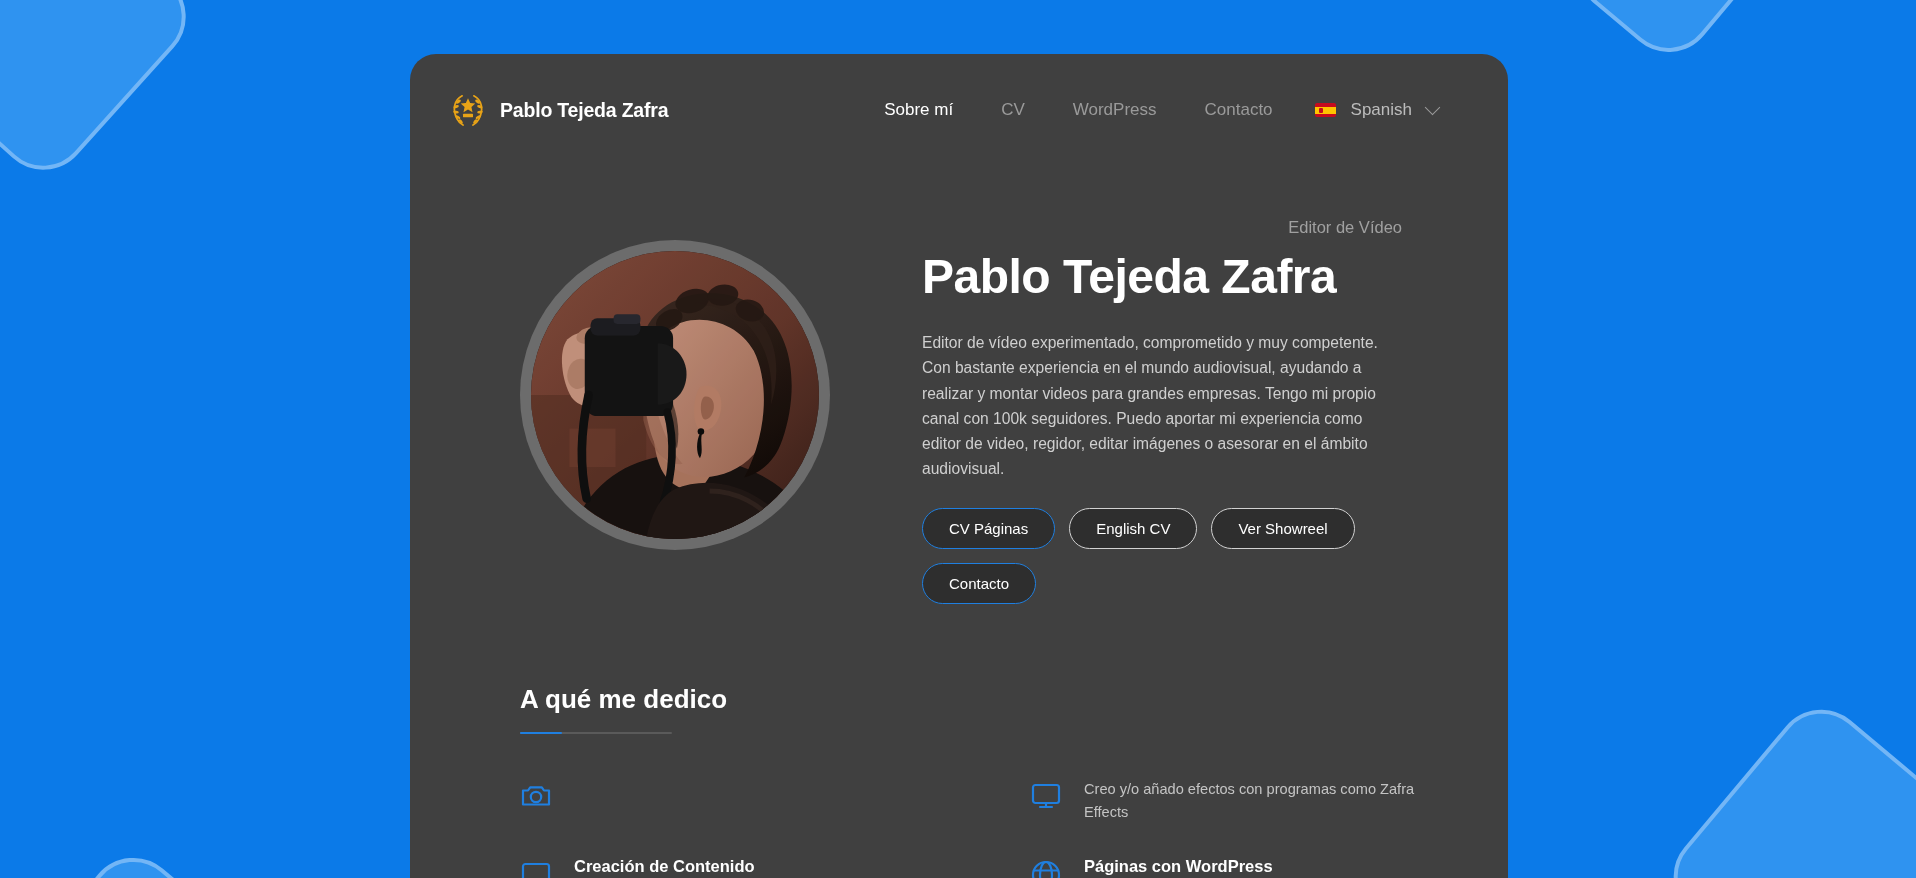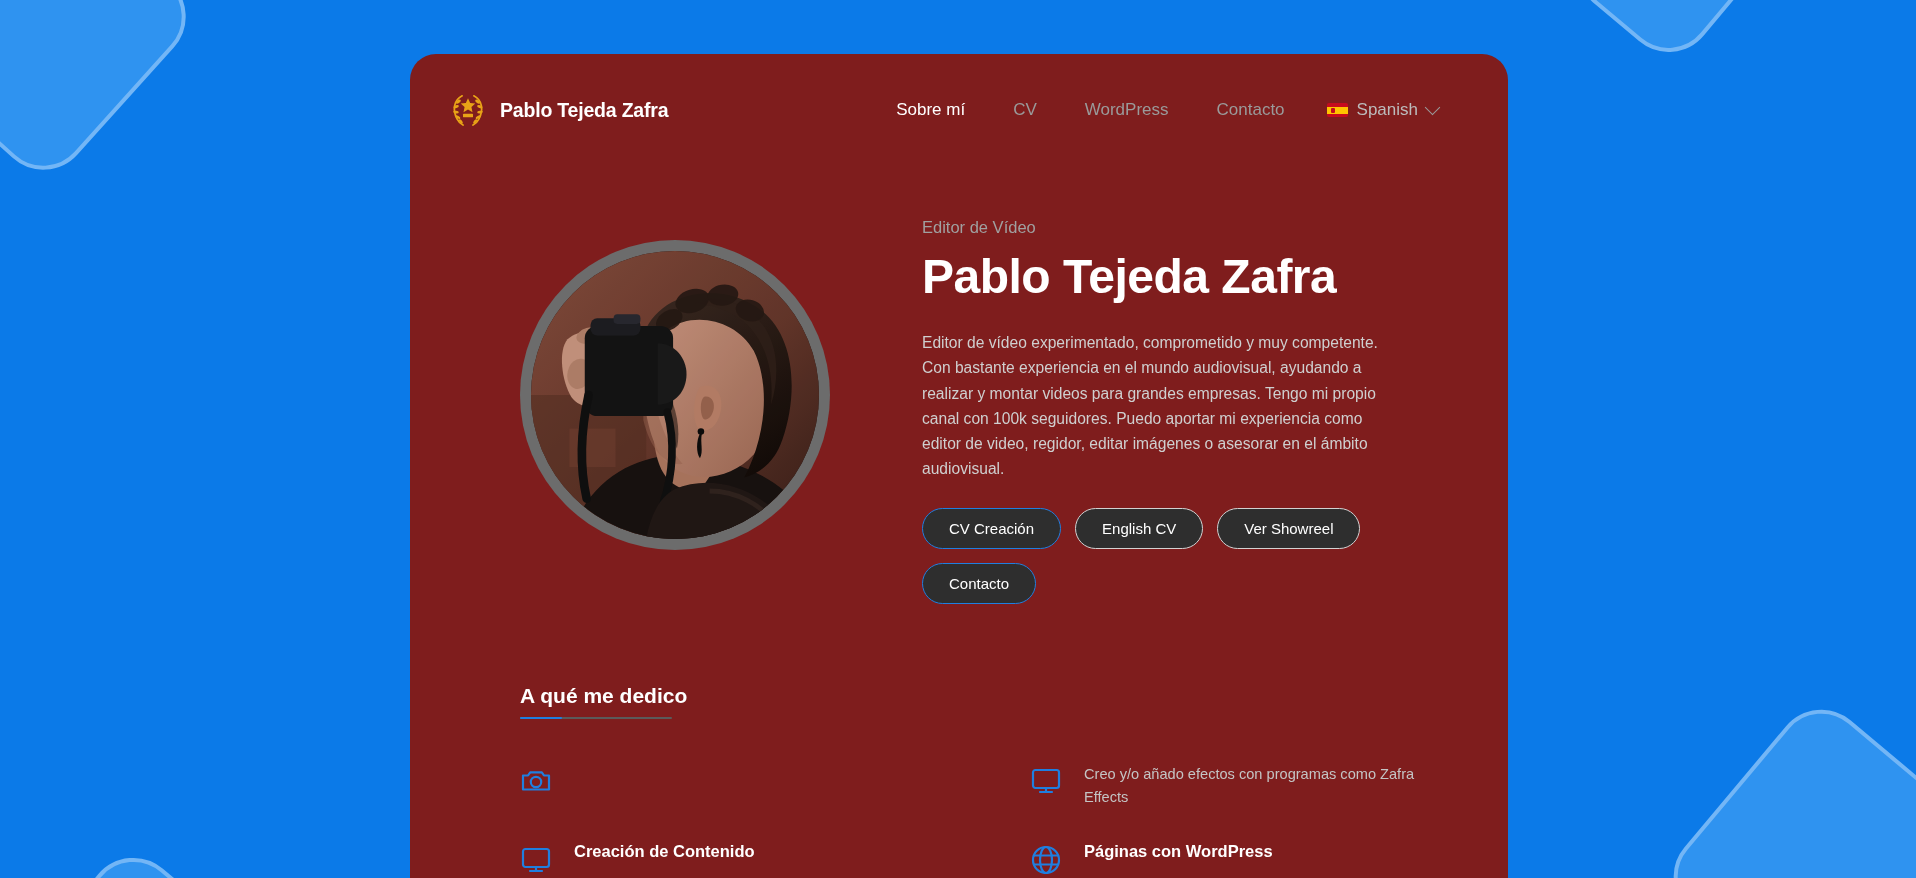--- a/index.html
+++ b/index.html
@@ -29,21 +29,21 @@
   .deco-3 { width: 250px; height: 250px; left: 1706px; top: 742px; transform: rotate(40deg); }
   .deco-4 { width: 200px; height: 200px; left: 40px; top: 880px; transform: rotate(40deg); }
 
   
   .card {
     position: absolute;
     left: 410px;
     top: 54px;
     width: 1098px;
     height: 824px;
-    background: #7f1d1d;
+    background: #404040;
     border-radius: 26px 26px 0 0;
     overflow: hidden;
   }
 
   
   .site-header {
     display: flex;
     align-items: center;
     justify-content: space-between;
     padding: 36px 60px 0 38px;
@@ -73,21 +73,21 @@
     text-decoration: none;
     padding: 6px 24px;
     white-space: nowrap;
     cursor: pointer;
   }
   .nav-link.active { color: #ffffff; }
 
   .lang-select {
     display: flex;
     align-items: center;
-    gap: 9px;
+    gap: 15px;
     padding: 6px 10px 6px 18px;
     cursor: pointer;
   }
   .flag {
     width: 21px;
     height: 14px;
     display: inline-block;
     border-radius: 2px;
     background: linear-gradient(to bottom,
       #c60b1e 0%, #c60b1e 25%,
@@ -136,20 +136,21 @@
     position: relative;
     background: #1d1412;
   }
   .avatar svg { width: 100%; height: 100%; display: block; }
 
   .hero-text { margin-left: 92px; padding-top: 12px; }
   .eyebrow {
     color: #a0a0a0;
     font-size: 16.5px;
     margin-bottom: 12px;
+    text-align: right;
   }
   .hero-title {
     color: #ffffff;
     font-size: 48px;
     font-weight: bold;
     letter-spacing: -0.5px;
     margin-bottom: 26px;
     white-space: nowrap;
   }
   .hero-bio {
@@ -179,23 +180,23 @@
   }
   .btn.accent { border-color: #1f7fe0; }
 
   
   .services {
     padding: 80px 60px 0 110px;
   }
   .section-head { display: inline-block; margin-bottom: 44px; }
   .section-title {
     color: #ffffff;
-    font-size: 21px;
+    font-size: 26px;
     font-weight: bold;
-    margin-bottom: 9px;
+    margin-bottom: 17px;
     white-space: nowrap;
   }
   .section-rule {
     height: 2.5px;
     width: 152px;
     background: #5a5a5a;
     position: relative;
     border-radius: 2px;
   }
   .section-rule::before {
@@ -366,21 +367,21 @@
         </svg>
       </div>
     </div>
 
     <div class="hero-text">
       <div class="eyebrow">Editor de Vídeo</div>
       <h1 class="hero-title">Pablo Tejeda Zafra</h1>
       <p class="hero-bio">Editor de vídeo experimentado, comprometido y muy competente. Con bastante experiencia en el mundo audiovisual, ayudando a realizar y montar videos para grandes empresas. Tengo mi propio canal con 100k seguidores. Puedo aportar mi experiencia como editor de video, regidor, editar imágenes o asesorar en el ámbito audiovisual.</p>
 
       <div class="btn-row">
-        <button class="btn accent">CV Creación</button>
+        <button class="btn accent">CV Páginas</button>
         <button class="btn">English CV</button>
         <button class="btn">Ver Showreel</button>
         <button class="btn accent">Contacto</button>
       </div>
     </div>
   </section>
 
   <section class="services">
 
     <div class="section-head">

